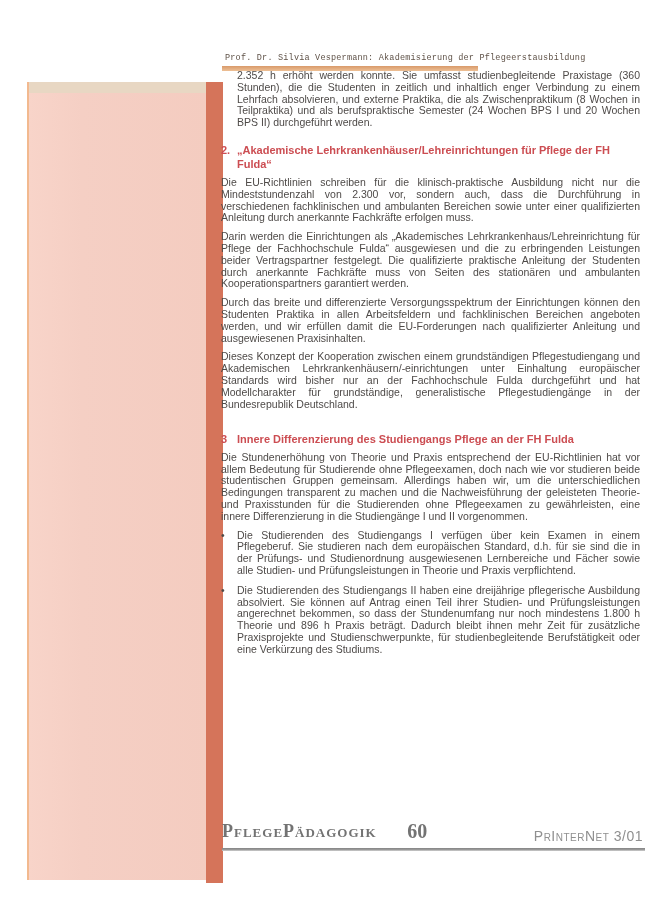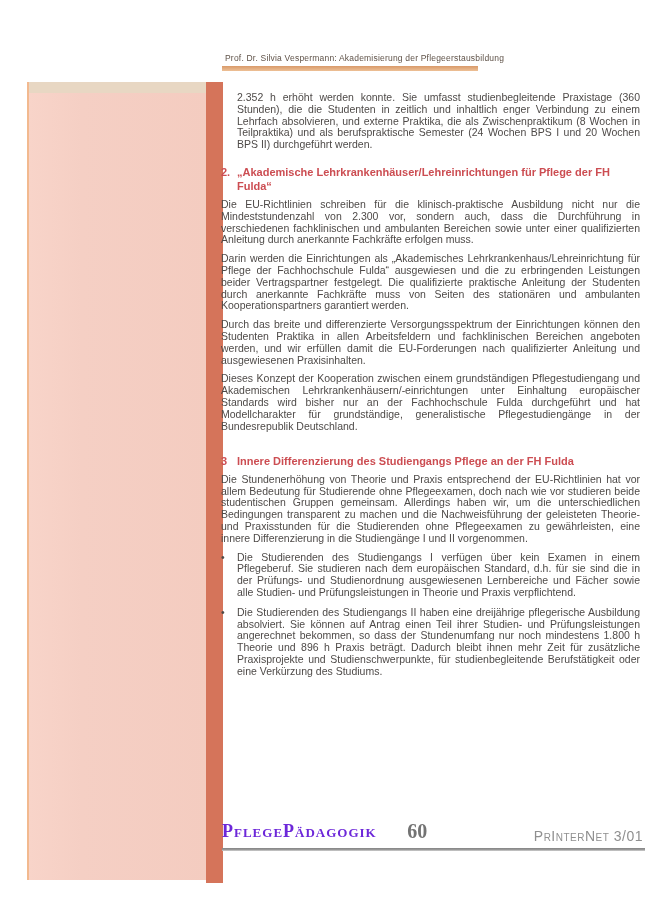--- a/index.html
+++ b/index.html
@@ -24,29 +24,30 @@
   .salmon-bar{
     position:absolute;left:206px;top:82px;width:17px;height:801px;
     background:#d5745a;
   }
 
   
   .running-header{
     position:absolute;left:225px;top:53px;width:300px;
     font-size:8.5px;color:#5f5248;letter-spacing:0.2px;
     white-space:nowrap;
+    font-family:Liberation Mono, monospace;
   }
   .running-header-rule{
     position:absolute;left:222px;top:66px;width:256px;height:5px;
     background:linear-gradient(to bottom,#d89a6a,#eec096);
   }
 
   
   .content{
-    position:absolute;left:221px;top:92px;width:419px;
+    position:absolute;left:221px;top:70px;width:419px;
     color:#4e4a48;
     font-size:10.5px;line-height:11.8px;
     text-align:justify;
   }
   .content p{margin:0 0 7px 0;}
   .intro{margin-left:16px !important;margin-bottom:14px !important;}
 
   .sec-heading{
     display:flex;
     color:#cc4d52;font-weight:bold;
@@ -69,21 +70,21 @@
     position:absolute;left:222px;top:820px;width:423px;
   }
   .footer-line{
     position:relative;height:26px;
   }
   .footer-journal{
     font-family:"Liberation Serif", serif;
     font-variant:small-caps;
     font-weight:bold;
     font-size:18px;
-    color:#6d28d9;
+    color:#737373;
     letter-spacing:1px;
     display:inline-block;
   }
   .footer-pagenum{
     font-family:"Liberation Serif", serif;
     font-weight:bold;
     font-size:20px;
     color:#737373;
     display:inline-block;
     margin-left:26px;

